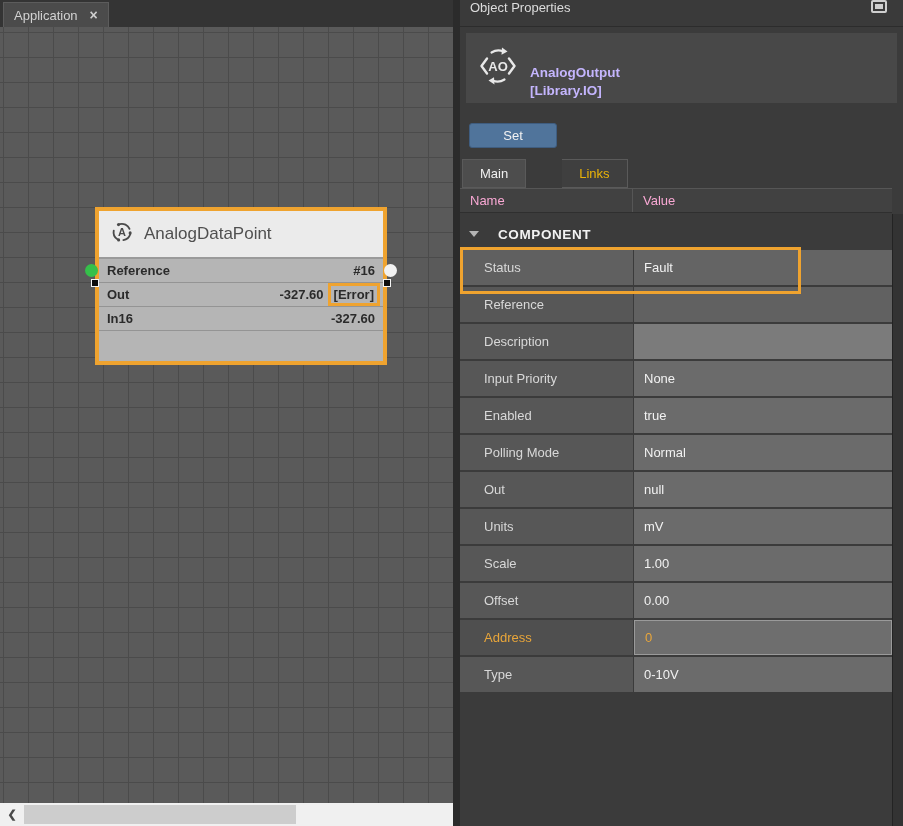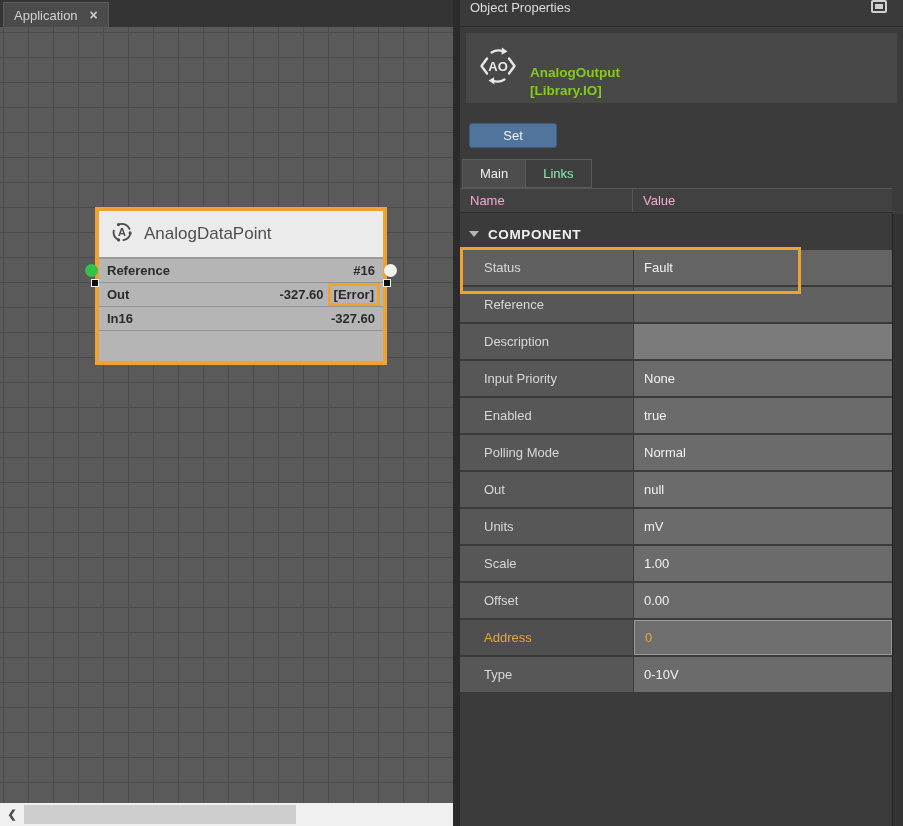--- a/index.html
+++ b/index.html
@@ -78,46 +78,46 @@
   .dock-icon {
     margin-left:auto; margin-right:6px; width:16px; height:13px;
     border:2px solid #cfcfcf; border-radius:2px; position:relative; background:#3a3a3a;
   }
   .dock-icon::after { content:''; position:absolute; left:2px; top:2px; width:8px; height:5px; background:#cfcfcf; }
 
   .obj-card {
     margin:6px; height:70px; background:#484848;
     display:flex; align-items:center; gap:12px; padding:0 12px;
   }
-  .obj-card .titles { font-weight:bold; color:#84cc16; font-size:13.5px; line-height:1.3;margin-top:28px; }
+  .obj-card .titles { font-weight:bold; color:#c4b5fd; font-size:13.5px; line-height:1.3;margin-top:28px; }
 
   .set-btn {
     margin:20px 0 0 9px; width:88px; height:25px;
     background:#50749B; border:1px solid #3f5d80; border-radius:3px;
     color:#f2f2f2; font-size:13px; display:flex; align-items:center; justify-content:center;
   }
 
-  .ptabs { display:flex; margin:11px 0 0 2px; }
+  .ptabs { display:flex; margin:11px 0 0 2px;gap:36px; }
   .ptab {
     height:29px; padding:0 17px; display:flex; align-items:center;
-    font-size:13px; border:1px solid #5a5a5a; background:#3f3f3f; color:#86efac;
+    font-size:13px; border:1px solid #5a5a5a; background:#3f3f3f; color:#eab308;
   }
   .ptab.active { background:#4d4d4d; color:#f0f0f0; }
   .ptab + .ptab { border-left:none; }
 
   .grid-header {
     display:flex; align-items:center; height:25px; width:432px;
     background:#414141; border-top:1px solid #565656; border-bottom:1px solid #2f2f2f;
     color:#f9a8d4; font-size:13px;
   }
   .gh-name { width:173px; padding-left:10px; border-right:1px solid #565656; height:100%; display:flex; align-items:center; }
   .gh-value { padding-left:10px; }
 
   .section-row {
-    height:32px; margin-top:5px; display:flex; align-items:center; gap:9px; padding-left:9px;
+    height:32px; margin-top:5px; display:flex; align-items:center; gap:19px; padding-left:9px;
     color:#f2f2f2; font-weight:bold; font-size:13.5px; letter-spacing:0.6px;
   }
   .tri-down { width:0; height:0; border-left:5px solid transparent; border-right:5px solid transparent; border-top:6px solid #b5b5b5; }
 
   .prop-rows { width:432px; }
   .prow { display:flex; height:35px; margin-bottom:2px; position:relative; }
   .cell-name {
     width:173px; background:#575757; color:#d8d8d8; font-size:13px;
     display:flex; align-items:center; padding-left:24px;
   }

